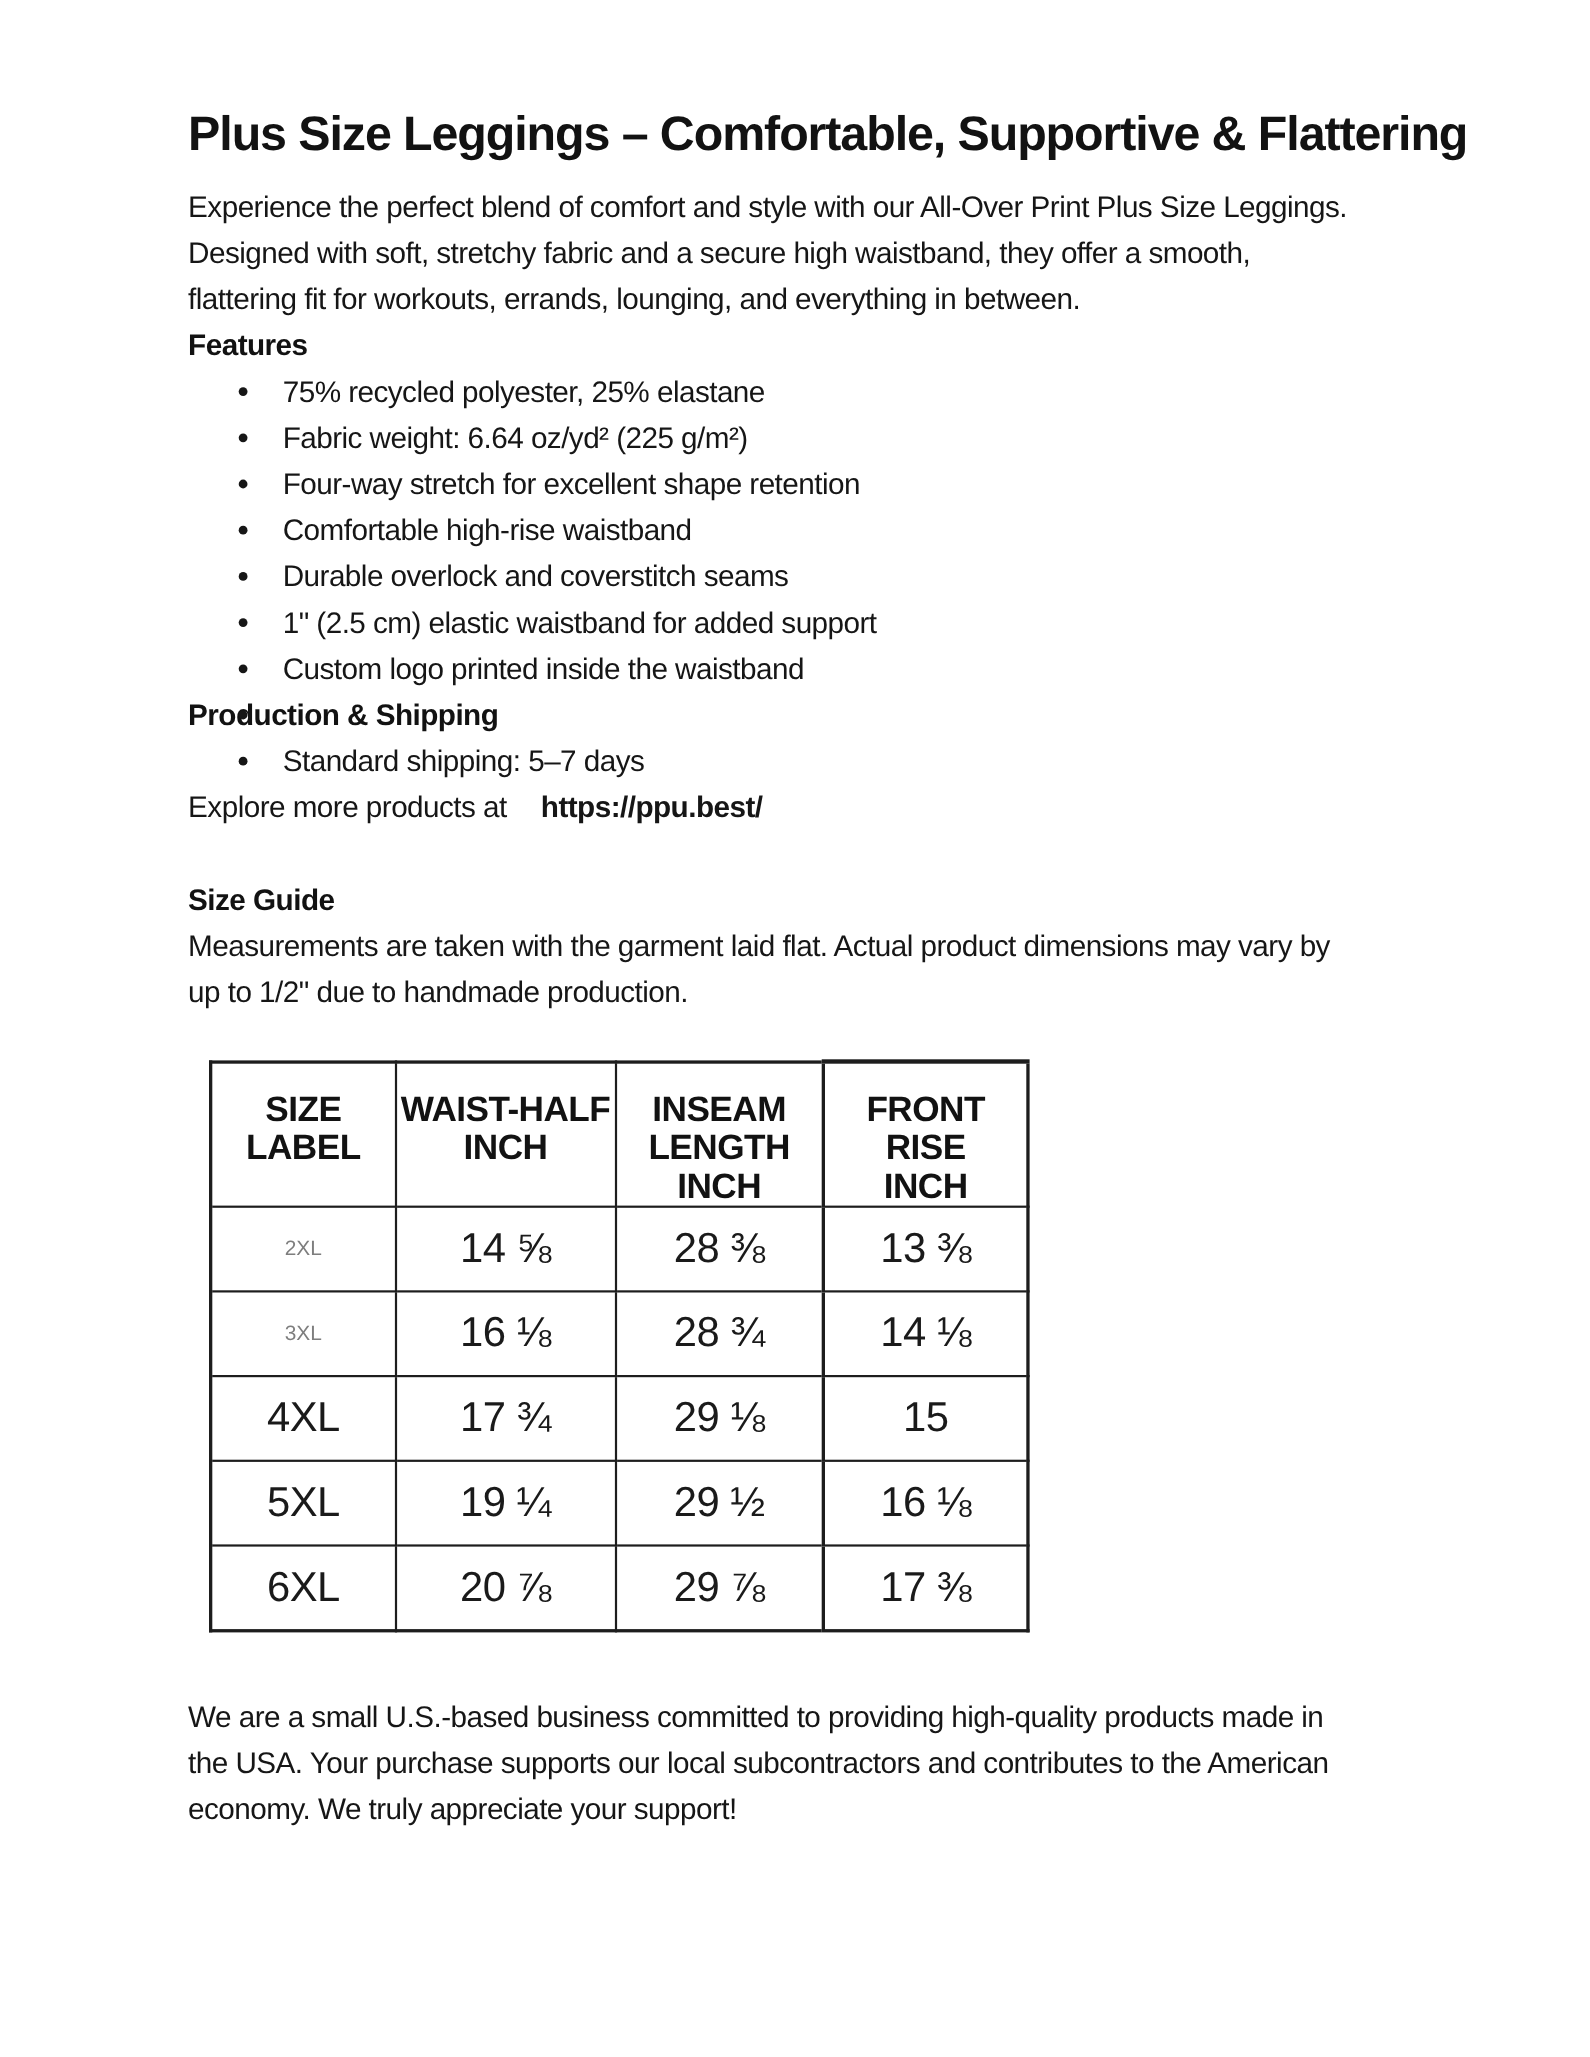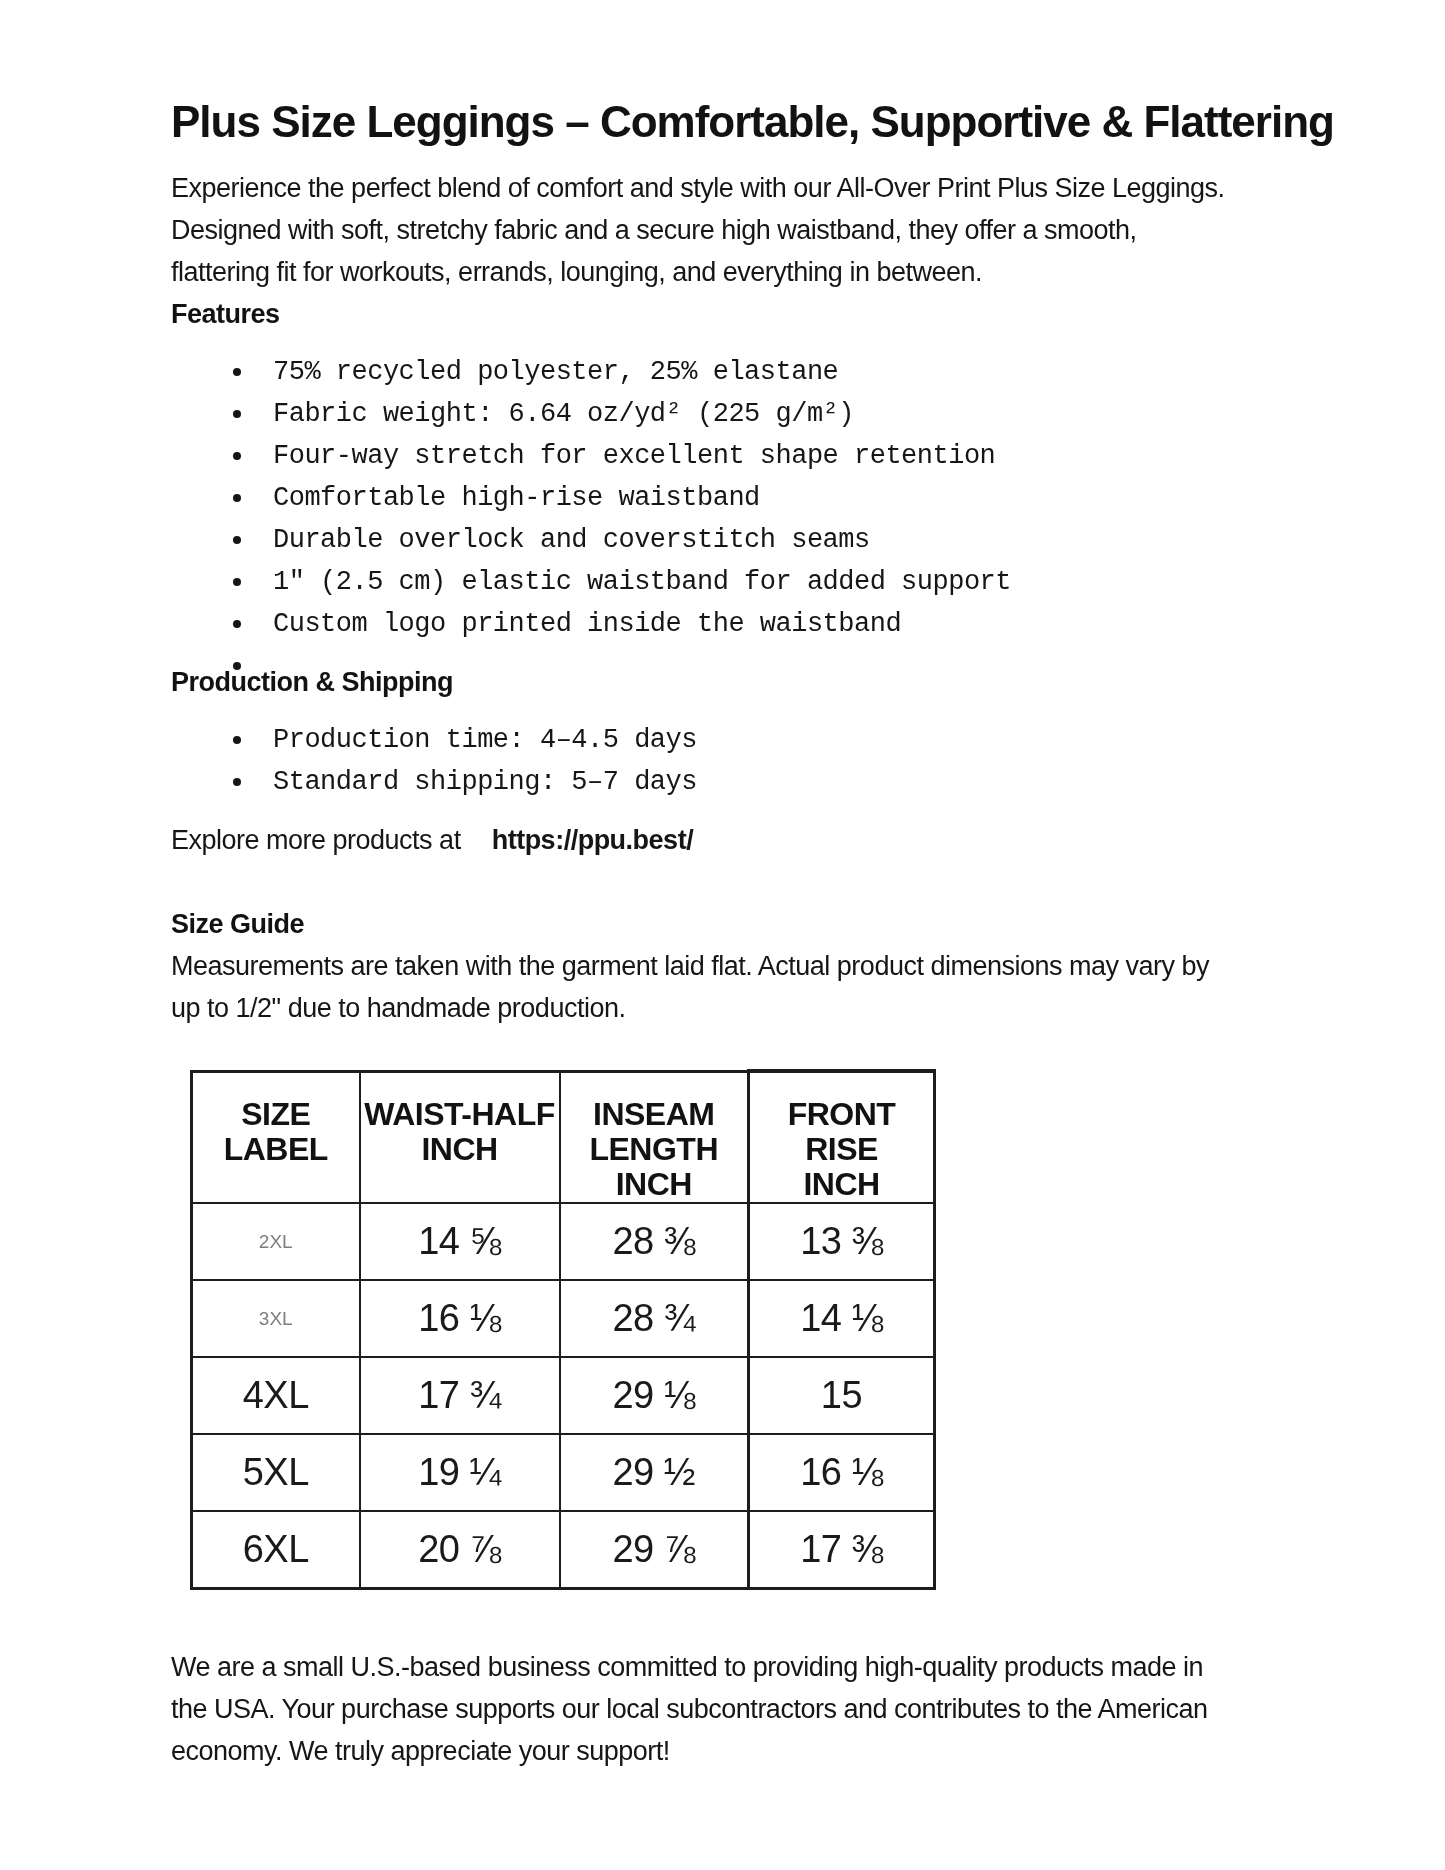--- a/index.html
+++ b/index.html
@@ -38,24 +38,23 @@
   }
   .h2 {
     margin: 0;
     font-size: 27px;
     letter-spacing: -0.5px;
     line-height: 42px;
     font-weight: bold;
     color: #121212;
   }
   ul.doc-list {
-    margin: 16px;
+    margin: 0;
     padding: 0 0 0 86px;
     list-style: none;
-    font-family: Liberation Mono, monospace;
   }
   ul.doc-list li {
     position: relative;
     font-size: 27px;
     letter-spacing: -0.5px;
     line-height: 42px;
   }
   ul.doc-list li .dot {
     position: absolute;
     left: -40px;
@@ -122,21 +121,20 @@
       <li><span class="dot"></span><span>Four-way stretch for excellent shape retention</span></li>
       <li><span class="dot"></span><span>Comfortable high-rise waistband</span></li>
       <li><span class="dot"></span><span>Durable overlock and coverstitch seams</span></li>
       <li><span class="dot"></span><span>1" (2.5 cm) elastic waistband for added support</span></li>
       <li><span class="dot"></span><span>Custom logo printed inside the waistband</span></li>
       <li><span class="dot"></span></li>
     </ul>
 
     <p class="h2">Production &amp; Shipping</p>
     <ul class="doc-list">
-      <li><span class="dot"></span><span>Production time: 4–4.5 days</span></li>
       <li><span class="dot"></span><span>Standard shipping: 5–7 days</span></li>
     </ul>
 
     <p class="explore"><span>Explore more products at </span><span class="bold">https://ppu.best/</span></p>
 
     <p class="h2 size-guide-heading">Size Guide</p>
     <p class="para">Measurements are taken with the garment laid flat. Actual product dimensions may vary by
 up to 1/2" due to handmade production.</p>
 
     <table class="size-table">

